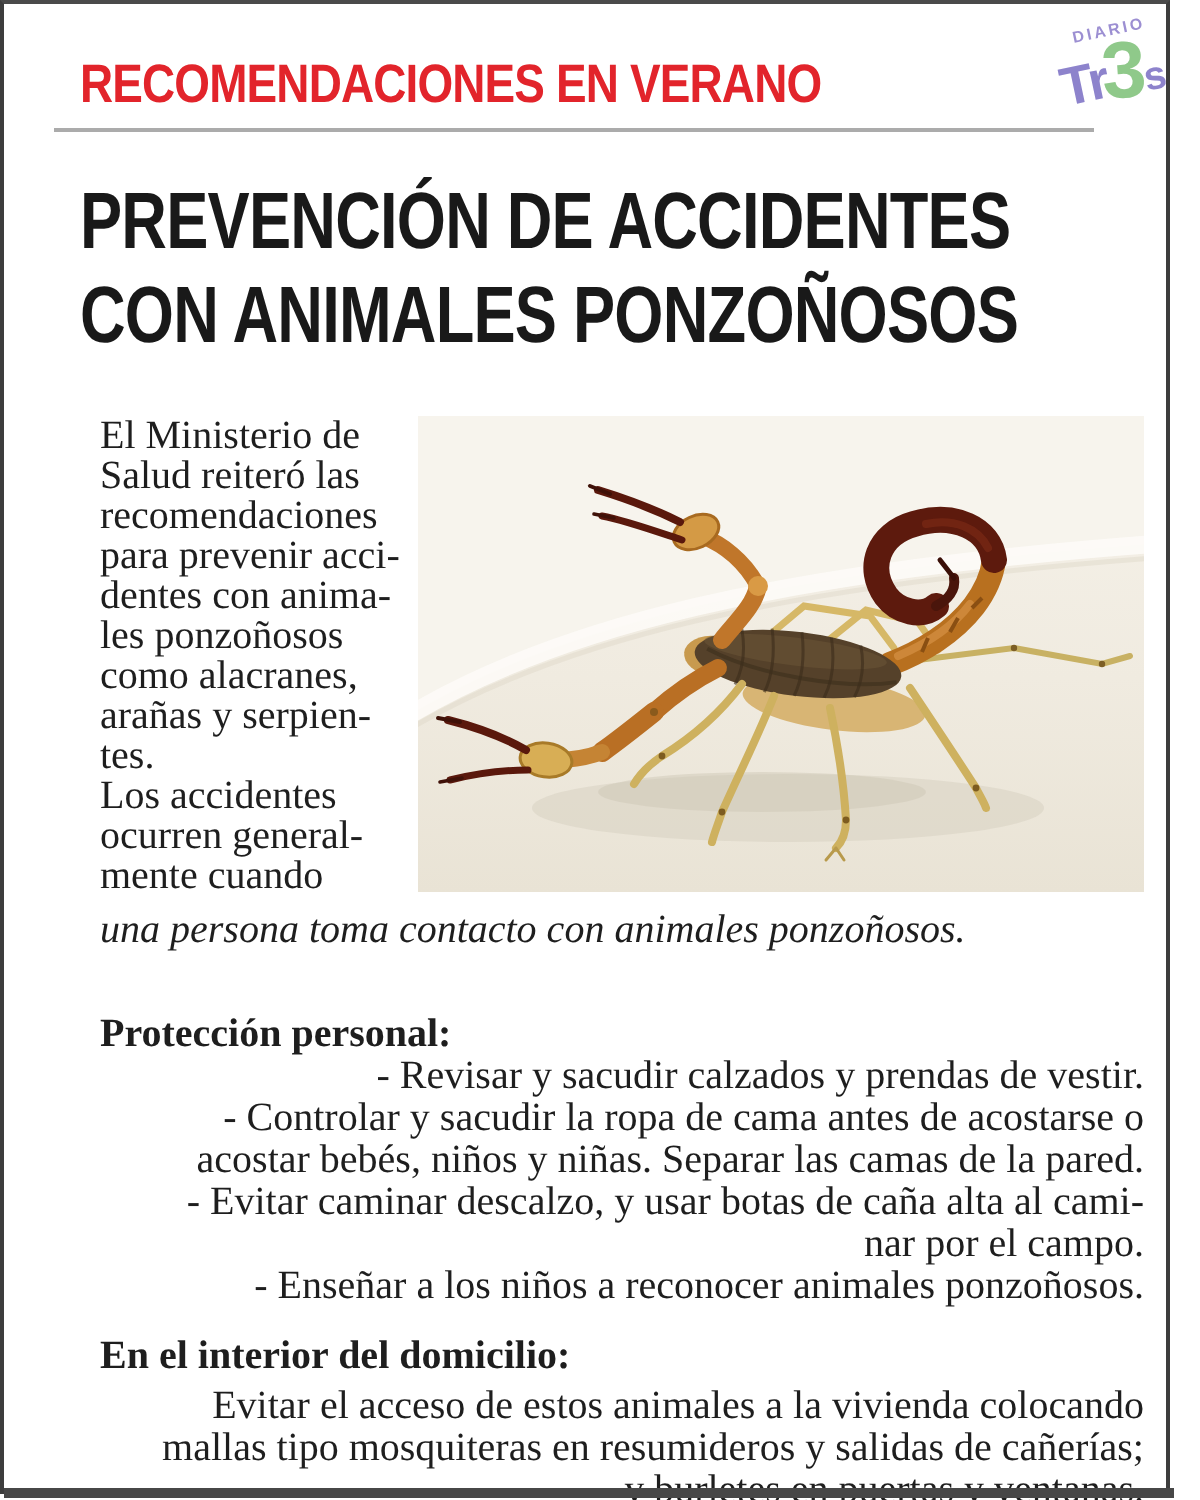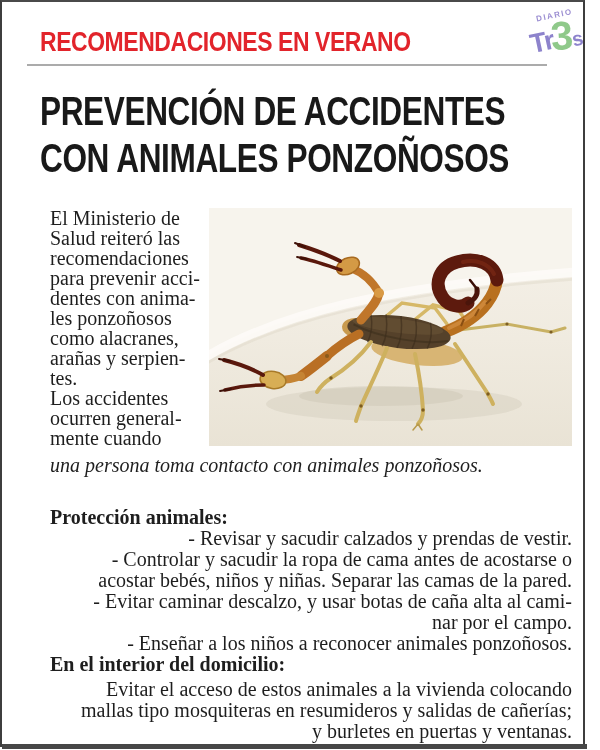--- a/index.html
+++ b/index.html
@@ -39,21 +39,21 @@
   .intro{display:flex;align-items:center;}
   .intro-col{
     width:159px;flex:0 0 159px;padding-top:2px;
     font-size:20px;line-height:20px;white-space:pre;
   }
   .photo{display:block;width:363px;height:238px;flex:0 0 363px;}
   .intro-full{margin-top:7px;font-size:20px;line-height:21px;white-space:pre;font-style:italic;}
   .section-heading{font-size:20px;line-height:21px;font-weight:700;white-space:pre;}
   .section-lines{font-size:20px;line-height:21px;white-space:pre;text-align:right;}
   .sec1 .section-heading{margin-top:31px;}
-  .sec2 .section-heading{}
+  .sec2 .section-heading{margin-top:14px;}
   .sec2 .section-lines{margin-top:4px;}
   .bottom-bar{position:absolute;left:0;top:742px;width:585px;height:5px;background:#474747;}
 </style>
 </head>
 <body>
 
 <div class="page">
   <div class="sheet">
 
     <div class="kicker">RECOMENDACIONES EN VERANO</div>
@@ -164,21 +164,21 @@
           <path d="M21,153 L10,151" stroke="#3f1108" stroke-width="2" stroke-linecap="round"></path>
           <path d="M55,177 C41,177 28,179 16,182" stroke="#5a180c" stroke-width="3.5" fill="none" stroke-linecap="round"></path>
           <path d="M22,181 L11,183" stroke="#3f1108" stroke-width="1.8" stroke-linecap="round"></path>
           <circle cx="118" cy="148" r="2" fill="#8a5a1c"></circle>
         </svg>
       </div>
 
       <div class="intro-full">una persona toma contacto con animales ponzoñosos.</div>
 
       <div class="sec1">
-        <div class="section-heading">Protección animales:</div>
+        <div class="section-heading">Protección personal:</div>
         <div class="section-lines">- Revisar y sacudir calzados y prendas de vestir.
 - Controlar y sacudir la ropa de cama antes de acostarse o
 acostar bebés, niños y niñas. Separar las camas de la pared.
 - Evitar caminar descalzo, y usar botas de caña alta al cami-
 nar por el campo.
 - Enseñar a los niños a reconocer animales ponzoñosos.</div>
       </div>
 
       <div class="sec2">
         <div class="section-heading">En el interior del domicilio:</div>

